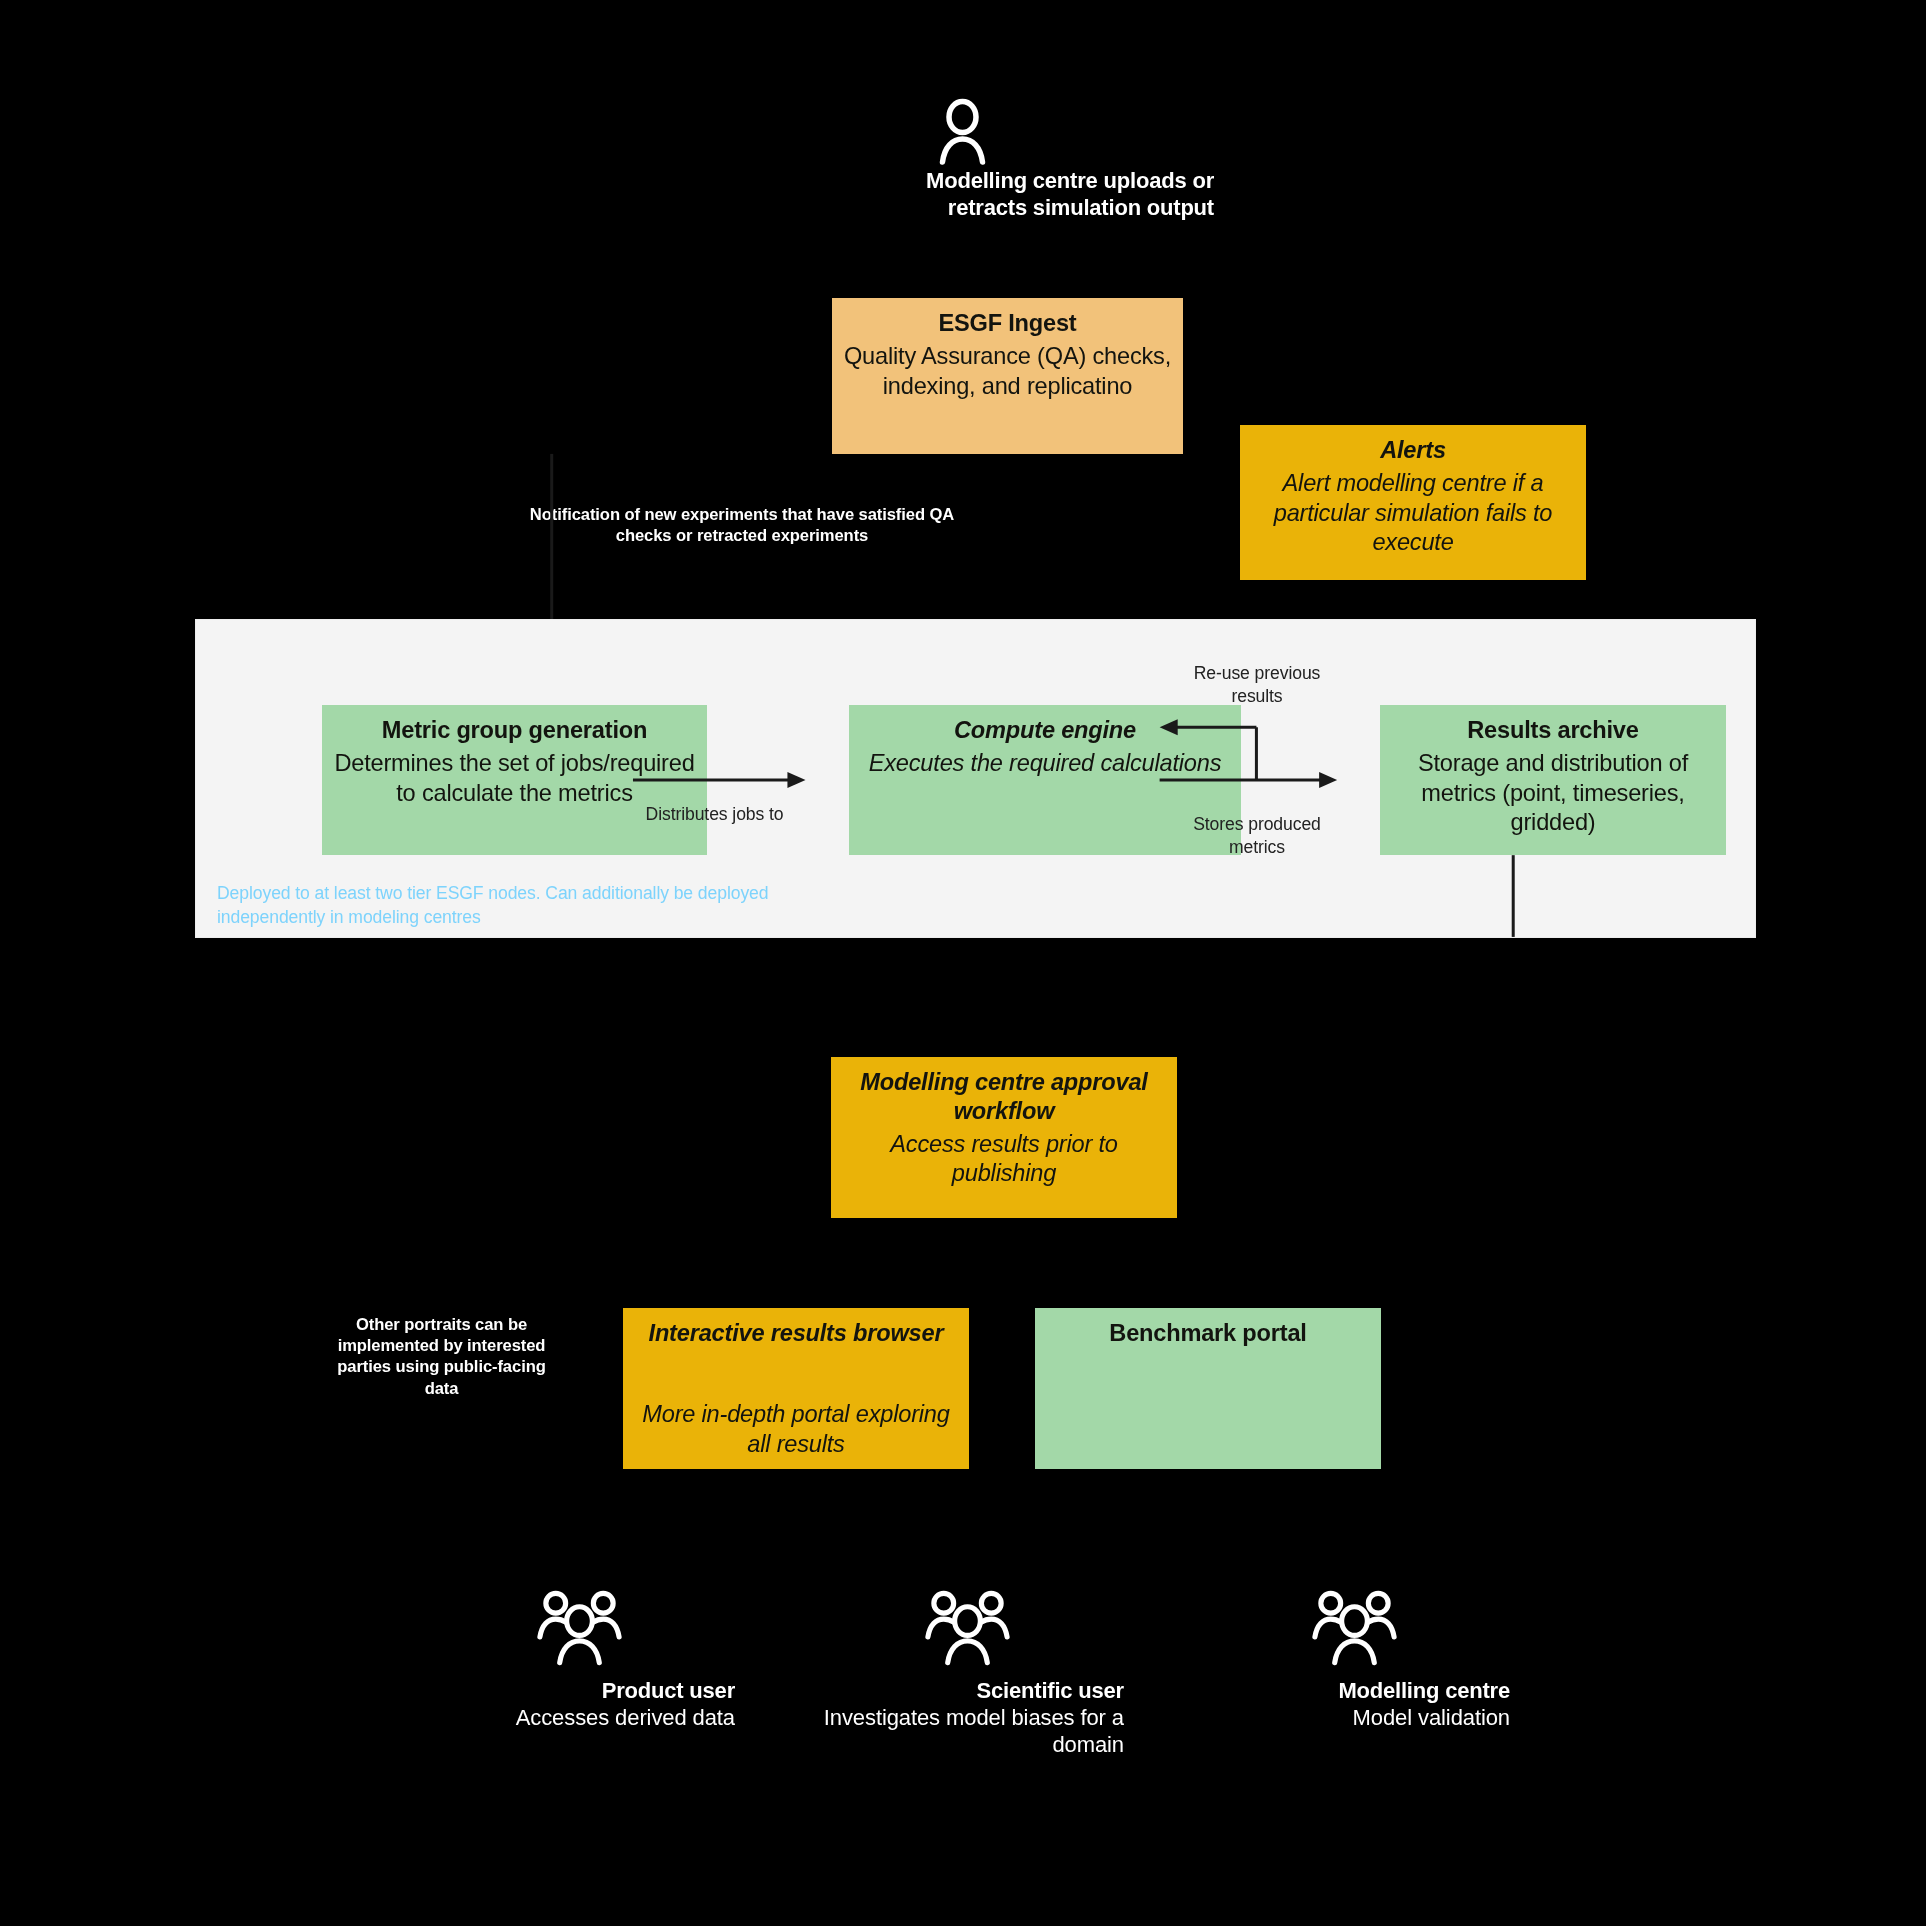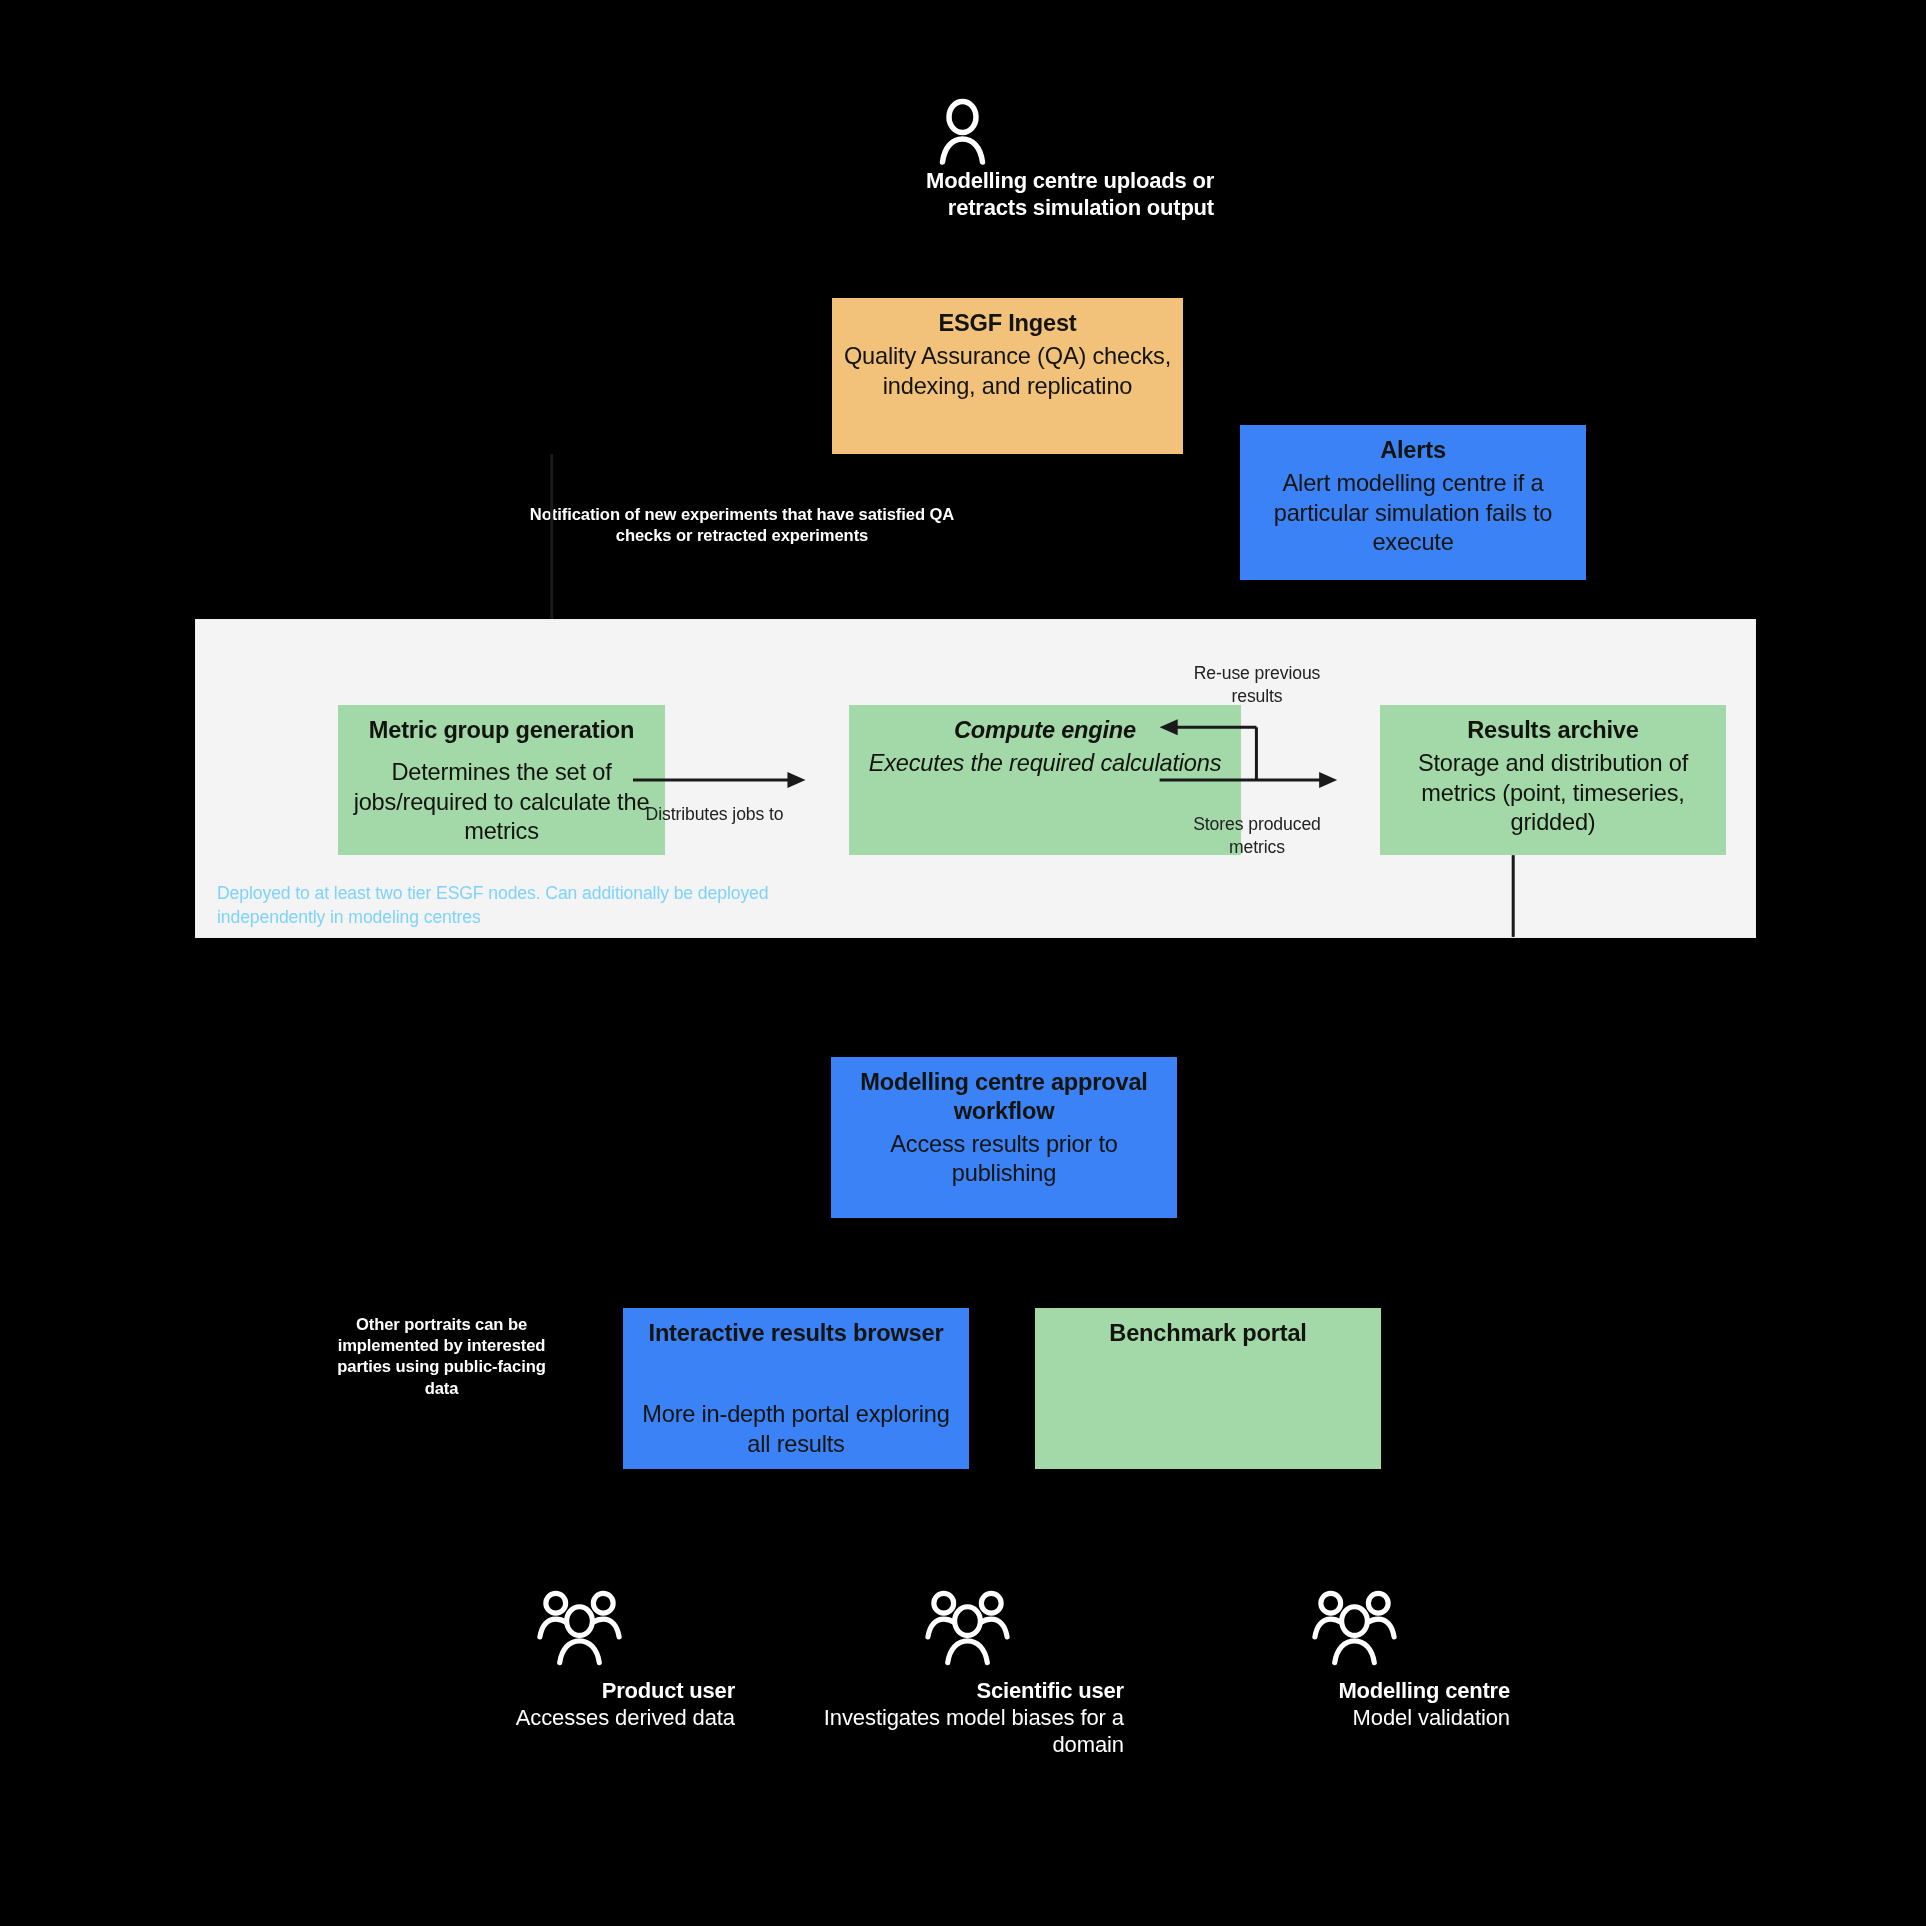--- a/index.html
+++ b/index.html
@@ -65,21 +65,21 @@
     line-height: 1.22;
     margin-bottom: 4px;
     letter-spacing: -0.2px;
   }
   .node .n-desc {
     font-size: 23.6px;
     line-height: 1.26;
     letter-spacing: -0.2px;
   }
   .node.orange { background: #F2C27A; }
-  .node.blue   { background: #3b82f6; }
+  .node.blue   { background: #eab308; font-style: italic; }
   .node.green  { background: #A3D8A8; }
 
   
   #panel {
     background: #F4F4F4;
     border: 1px solid #EDEDED;
   }
   .panel-note {
     color: #7dd3fc;
     font-size: 17.6px;
@@ -125,21 +125,21 @@
   <div class="abs edge-label-light" style="left:509px; top:504px; width:466px;">Notification of new experiments that have satisfied QA checks or retracted experiments</div>
 
   <svg class="connector" style="left:0; top:0; width:1926px; height:1926px;" viewBox="0 0 3840 3840" width="1926" height="1926">
     <line x1="1100" y1="905" x2="1100" y2="1380" stroke="#1a1a1a" stroke-width="6"></line>
     <polygon points="1100,1400 1084,1362 1116,1362" fill="#1a1a1a"></polygon>
   </svg>
 
   <div class="abs" id="panel" style="left:195px; top:619px; width:1561px; height:319px;">
   </div>
 
-  <div class="abs node green" style="left:298px; top:705px; width:327px; height:150px;justify-content:space-between;">
+  <div class="abs node green" style="left:282px; top:705px; width:385px; height:150px;">
     <div class="n-title">Metric group generation</div>
     <div class="n-desc">Determines the set of jobs/required to calculate the metrics</div>
   </div>
 
   <div class="abs node green" style="left:809px; top:705px; width:392px; height:150px;font-style:italic;">
     <div class="n-title">Compute engine</div>
     <div class="n-desc">Executes the required calculations</div>
   </div>
 
   <div class="abs node green" style="left:1340px; top:705px; width:346px; height:150px;">

